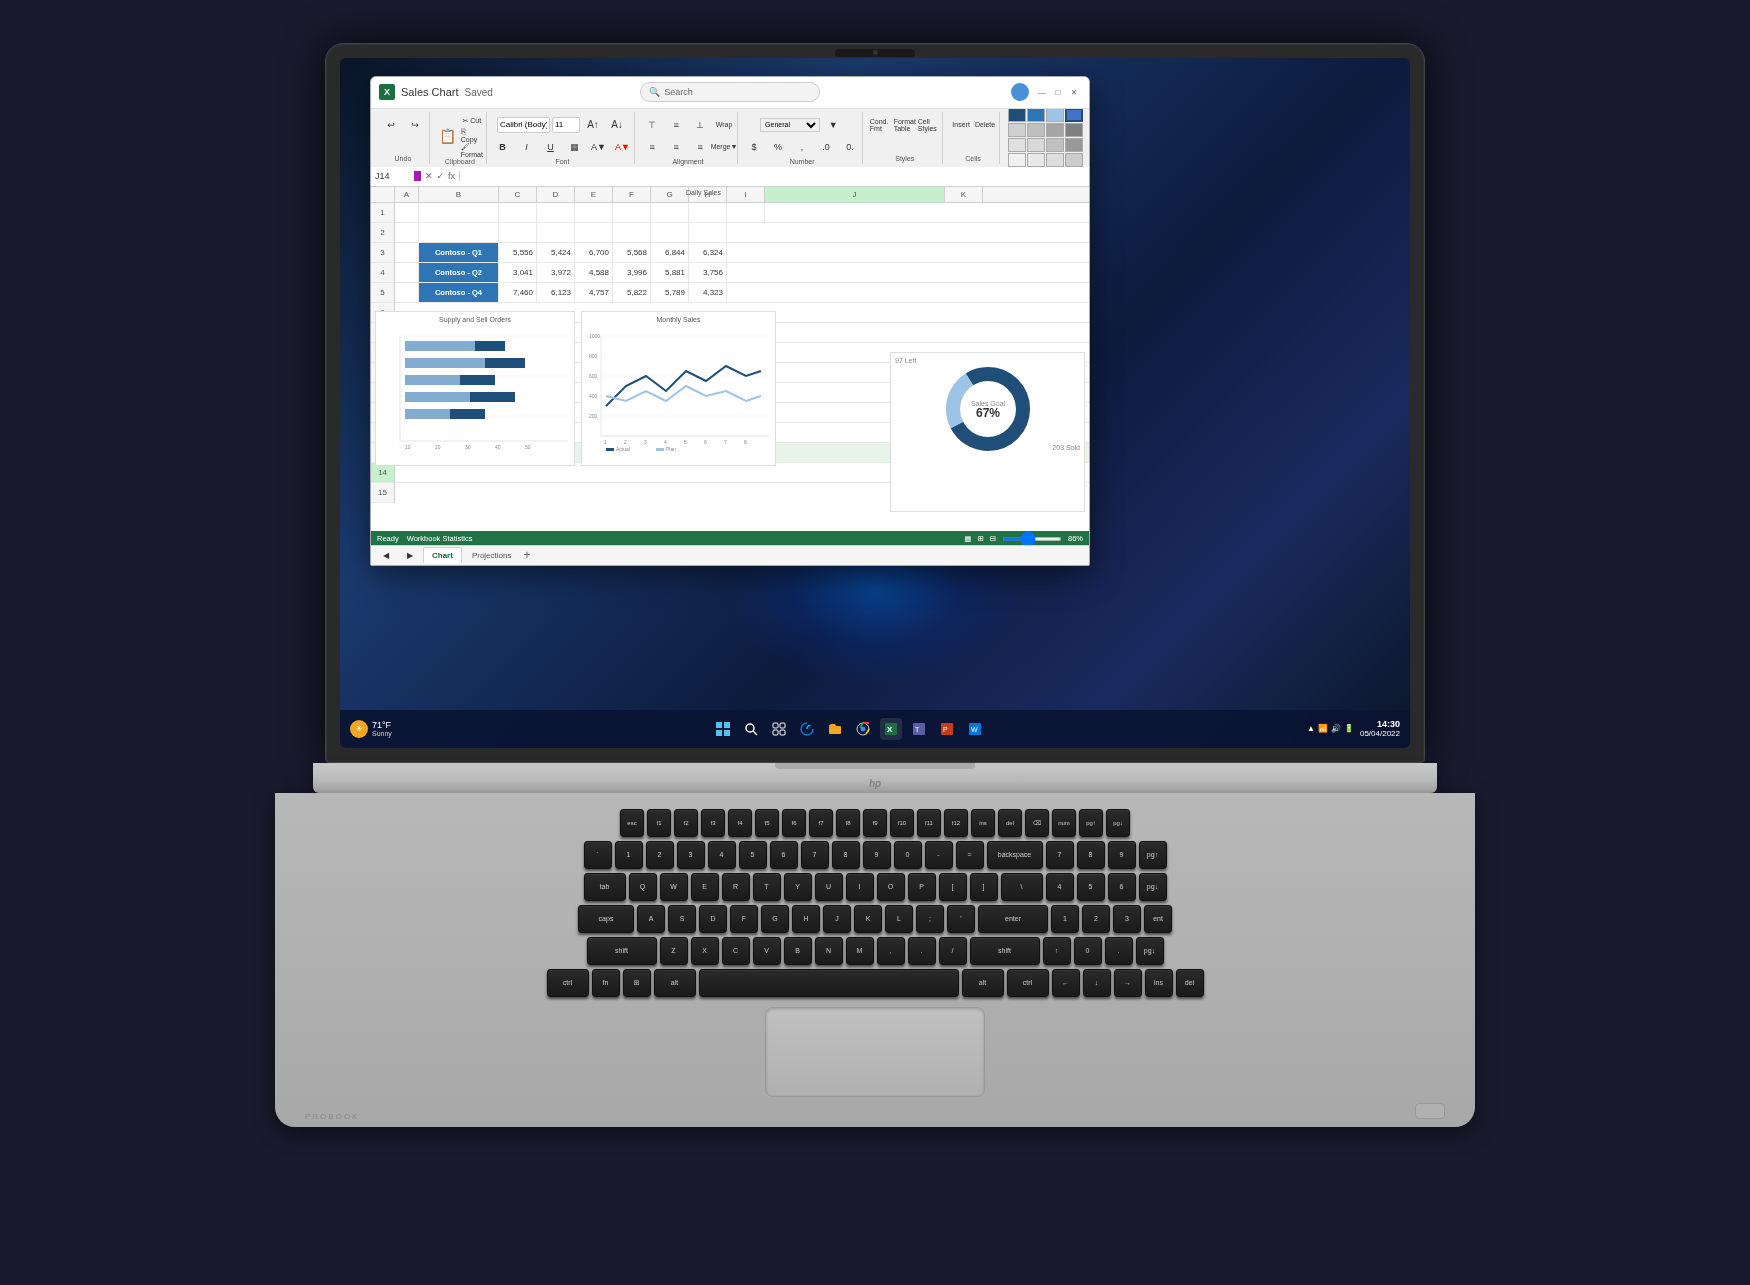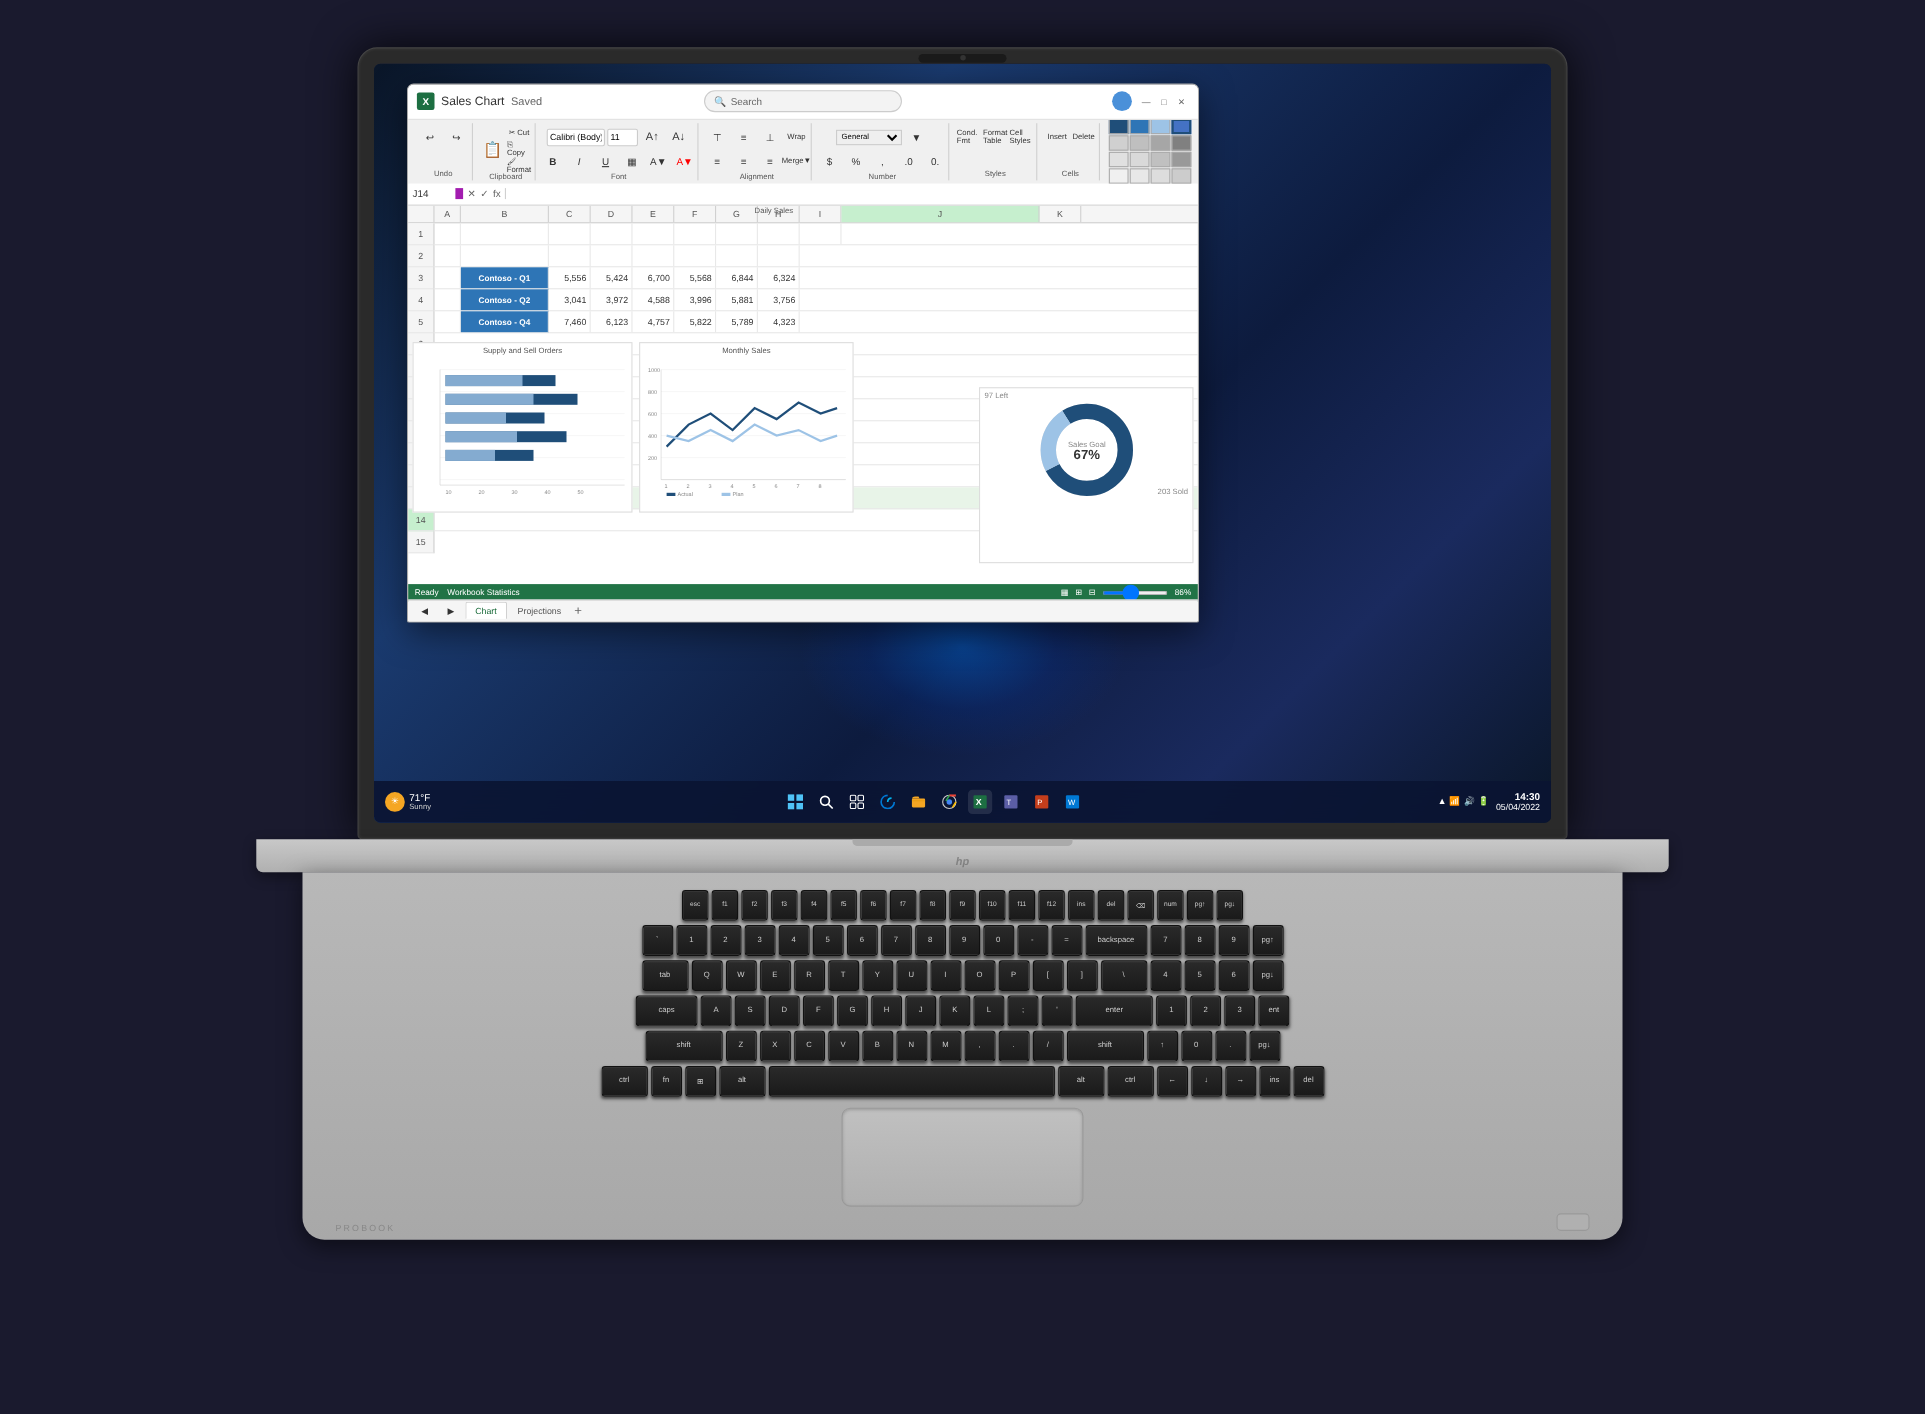--- a/index.html
+++ b/index.html
@@ -380,21 +380,21 @@
       display: flex;
       align-items: center;
       cursor: pointer;
       border-radius: 2px 2px 0 0;
     }
     .sheet-tab.active {
       background: white;
       border: 1px solid #d0d0d0;
       border-bottom: 1px solid white;
       color: #1a6b3a;
-      font-weight: 400;
+      font-weight: 700;
     }
     .sheet-tab.inactive {
       color: #555;
     }
     .sheet-add {
       font-size: 12px;
       color: #666;
       cursor: pointer;
       margin-left: 2px;
     }
@@ -488,21 +488,21 @@
     .clock {
       text-align: right;
       color: white;
       font-size: 9px;
     }
     .clock-time { font-weight: 600; }
     .clock-date { font-size: 8px; }
 
     
     .laptop-base {
-      width: 1284px;
+      width: 1124px;
       height: 30px;
       background: linear-gradient(to bottom, #c8c8c8, #b0b0b0);
       border-radius: 0 0 6px 6px;
       position: relative;
       box-shadow: 0 4px 12px rgba(0,0,0,0.4);
     }
     .laptop-hinge {
       position: absolute;
       top: 0;
       left: 50%;

